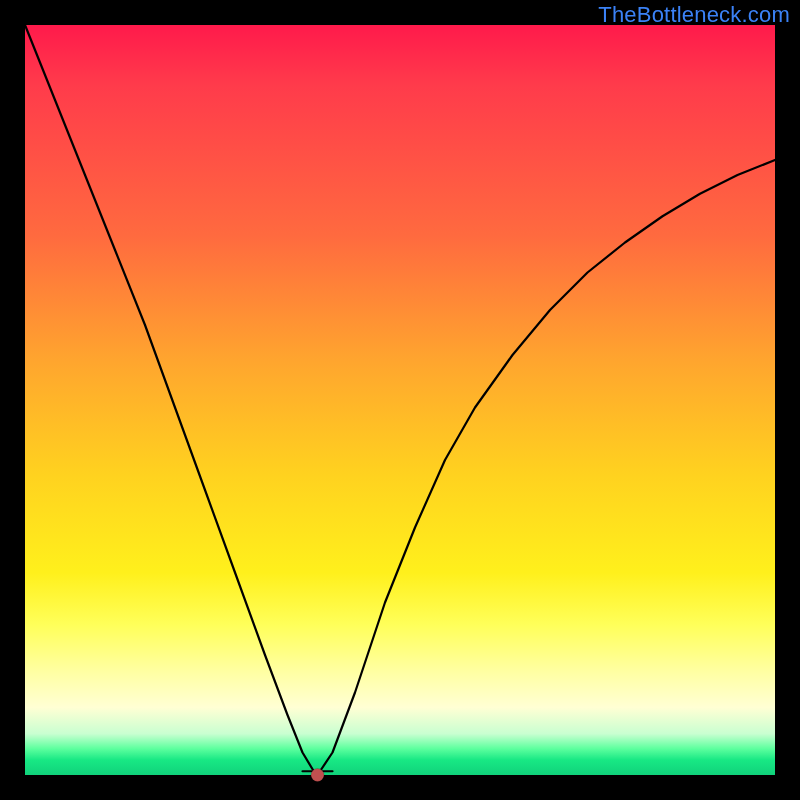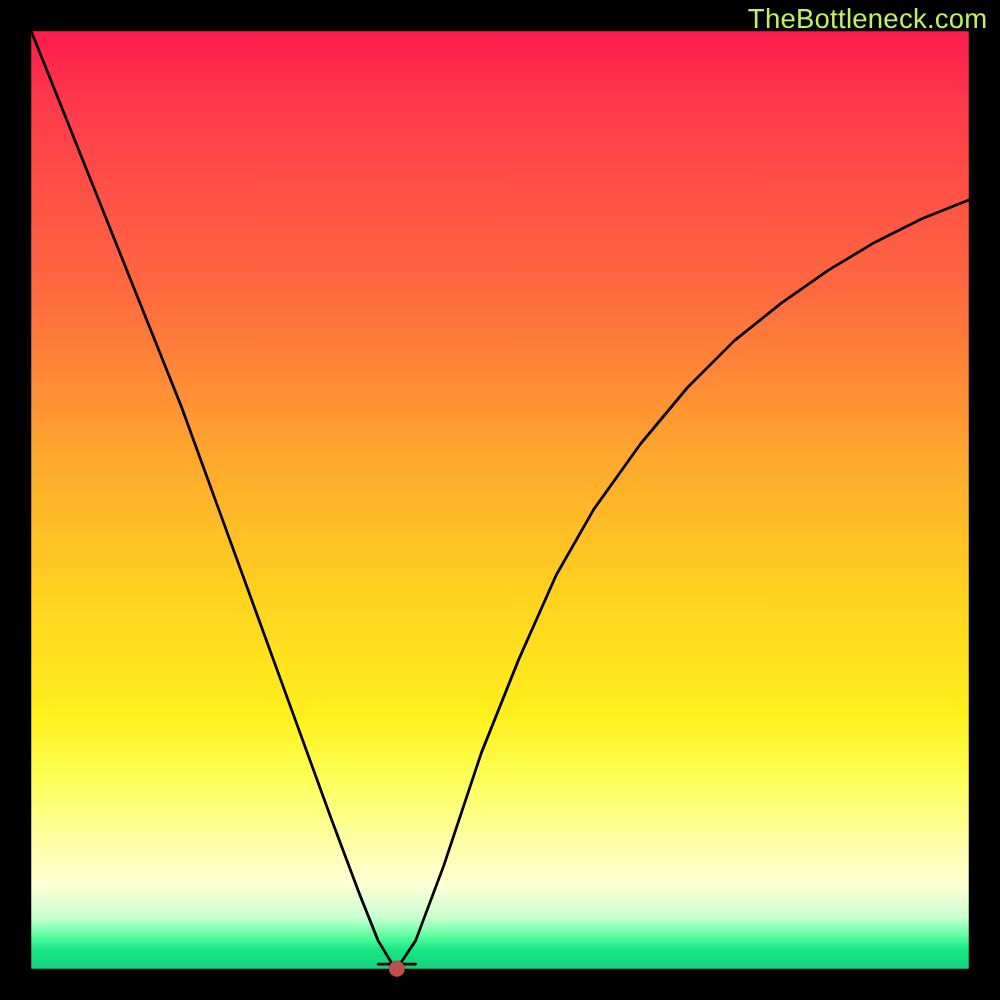--- a/index.html
+++ b/index.html
@@ -14,21 +14,21 @@
   .frame {
     position: relative;
     width: 800px;
     height: 800px;
     background: #000;
   }
   .watermark {
     position: absolute;
     top: 2px;
     right: 10px;
-    color: #bef264;
+    color: #3b82f6;
     font-size: 22px;
     font-weight: 500;
     letter-spacing: 0.2px;
     user-select: none;
   }
   .plot-area {
     position: absolute;
     left: 25px;
     top: 25px;
     width: 750px;

